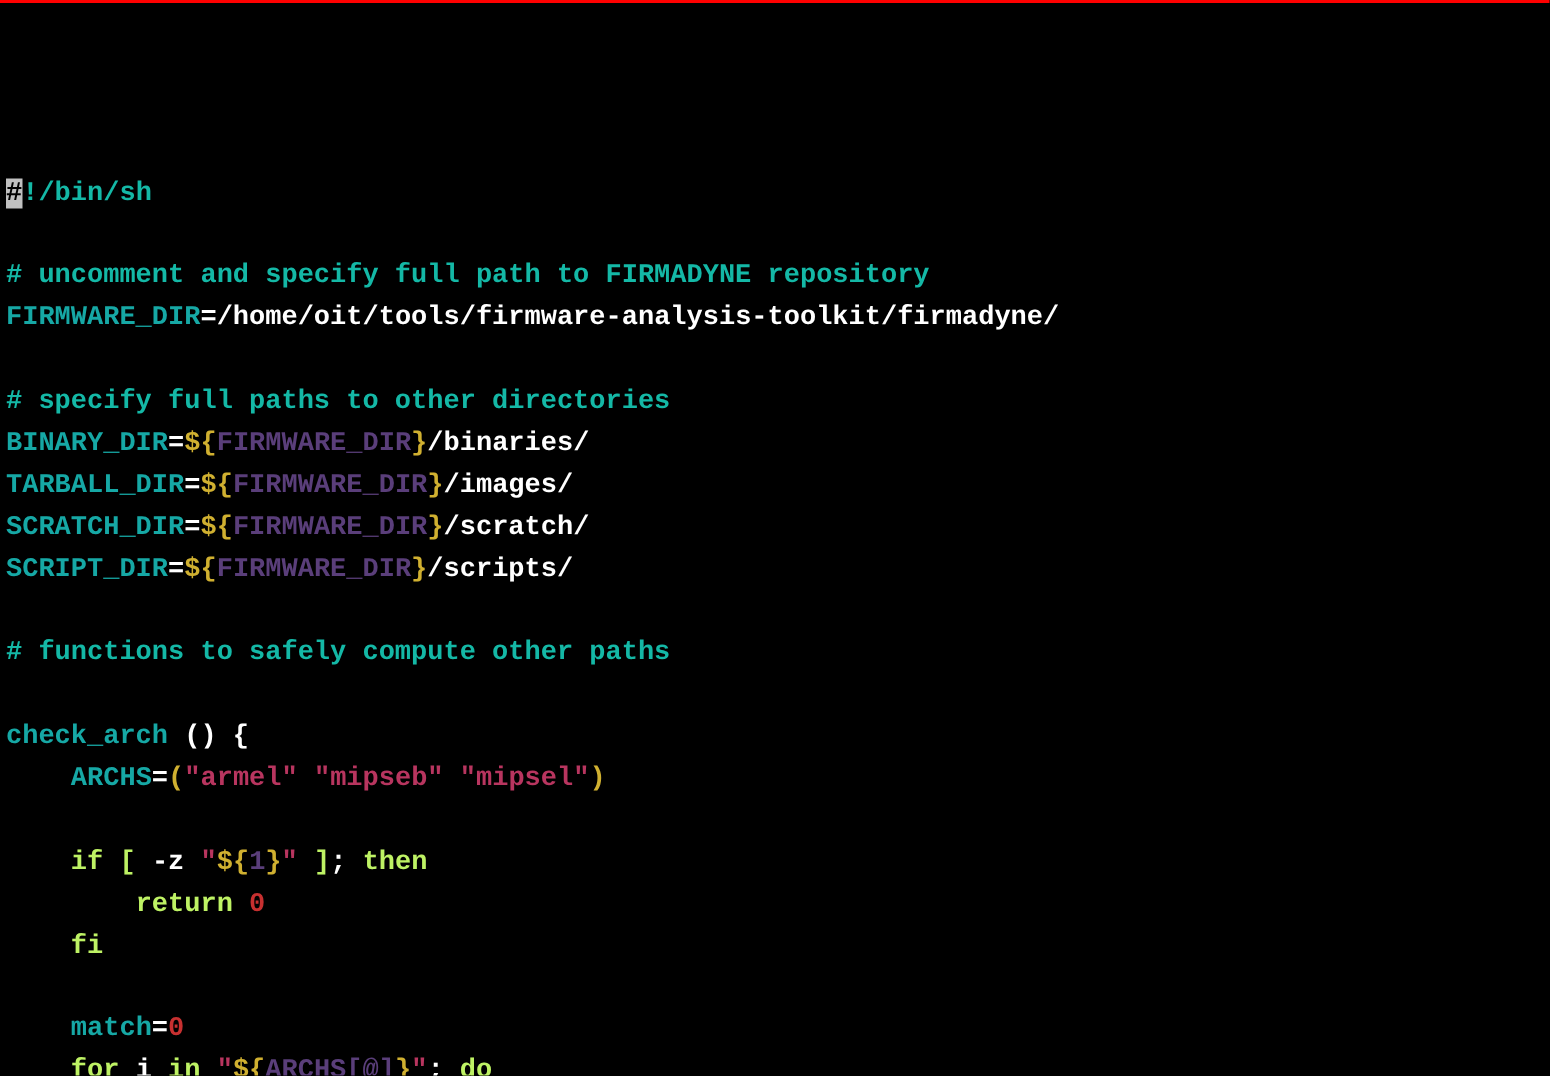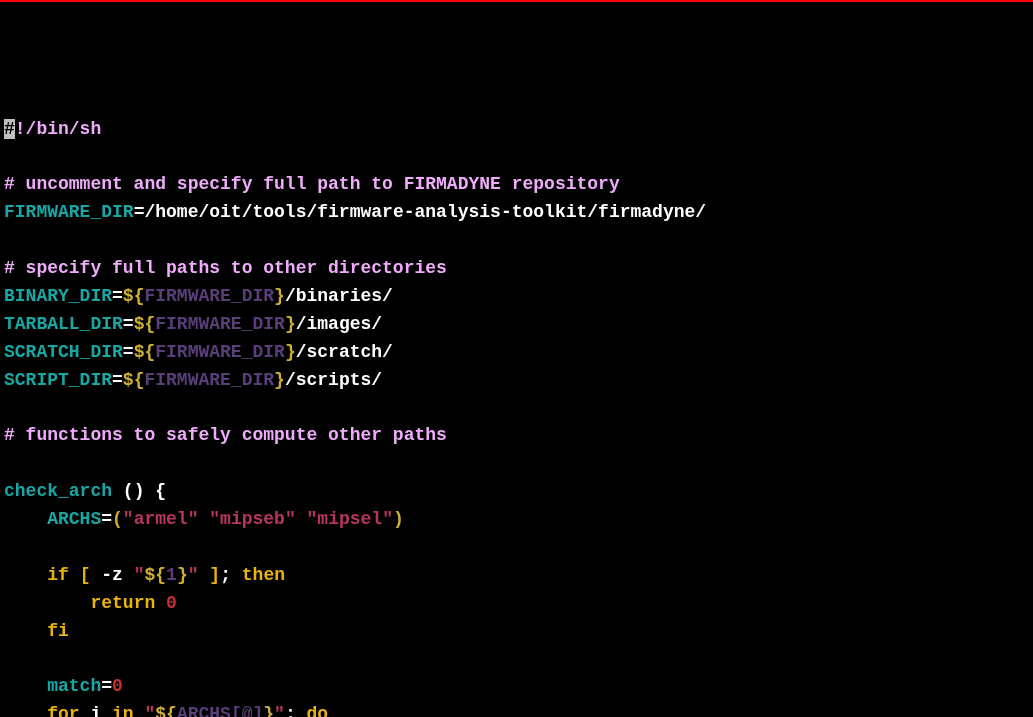--- a/index.html
+++ b/index.html
@@ -19,25 +19,25 @@
       width: 1033px;
       height: 717px;
       overflow: hidden;
       border-top: 2px solid #ff0000;
     }
     .cursor {
       background: #c0c0c0;
       color: #000000;
     }
     .white { color: #ffffff; }
-    .comment { color: #f0abfc; }
+    .comment { color: #14b8a6; }
     .identifier { color: #16a8a5; }
     .varname { color: #5a3e7a; }
     .yellow { color: #d0b030; }
-    .keyword { color: #eab308; }
+    .keyword { color: #bef264; }
     .string { color: #b8355f; }
     .number { color: #c73030; }
   </style>
 </head>
 <body>
 
 
 
 <div id="editor"><div><span class="cursor">#</span><span class="comment">!/bin/sh</span></div><div>&nbsp;</div><div><span class="comment"># uncomment and specify full path to FIRMADYNE repository</span></div><div><span class="identifier">FIRMWARE_DIR</span><span class="white">=</span><span class="white">/home/oit/tools/firmware-analysis-toolkit/firmadyne/</span></div><div>&nbsp;</div><div><span class="comment"># specify full paths to other directories</span></div><div><span class="identifier">BINARY_DIR</span><span class="white">=</span><span class="yellow">${</span><span class="varname">FIRMWARE_DIR</span><span class="yellow">}</span><span class="white">/binaries/</span></div><div><span class="identifier">TARBALL_DIR</span><span class="white">=</span><span class="yellow">${</span><span class="varname">FIRMWARE_DIR</span><span class="yellow">}</span><span class="white">/images/</span></div><div><span class="identifier">SCRATCH_DIR</span><span class="white">=</span><span class="yellow">${</span><span class="varname">FIRMWARE_DIR</span><span class="yellow">}</span><span class="white">/scratch/</span></div><div><span class="identifier">SCRIPT_DIR</span><span class="white">=</span><span class="yellow">${</span><span class="varname">FIRMWARE_DIR</span><span class="yellow">}</span><span class="white">/scripts/</span></div><div>&nbsp;</div><div><span class="comment"># functions to safely compute other paths</span></div><div>&nbsp;</div><div><span class="identifier">check_arch </span><span class="white">()</span><span class="white"> {</span></div><div><span class="white">    </span><span class="identifier">ARCHS</span><span class="white">=</span><span class="yellow">(</span><span class="string">"armel"</span><span class="white"> </span><span class="string">"mipseb"</span><span class="white"> </span><span class="string">"mipsel"</span><span class="yellow">)</span></div><div>&nbsp;</div><div><span class="white">    </span><span class="keyword">if</span><span class="white"> </span><span class="keyword">[</span><span class="white"> -z </span><span class="string">"</span><span class="yellow">${</span><span class="varname">1</span><span class="yellow">}</span><span class="string">"</span><span class="white"> </span><span class="keyword">]</span><span class="white">;</span><span class="white"> </span><span class="keyword">then</span></div><div><span class="white">        </span><span class="keyword">return</span><span class="white"> </span><span class="number">0</span></div><div><span class="white">    </span><span class="keyword">fi</span></div><div>&nbsp;</div><div><span class="white">    </span><span class="identifier">match</span><span class="white">=</span><span class="number">0</span></div><div><span class="white">    </span><span class="keyword">for</span><span class="white"> i </span><span class="keyword">in</span><span class="white"> </span><span class="string">"</span><span class="yellow">${</span><span class="varname">ARCHS[@]</span><span class="yellow">}</span><span class="string">"</span><span class="white">;</span><span class="white"> </span><span class="keyword">do</span></div></div>
 

